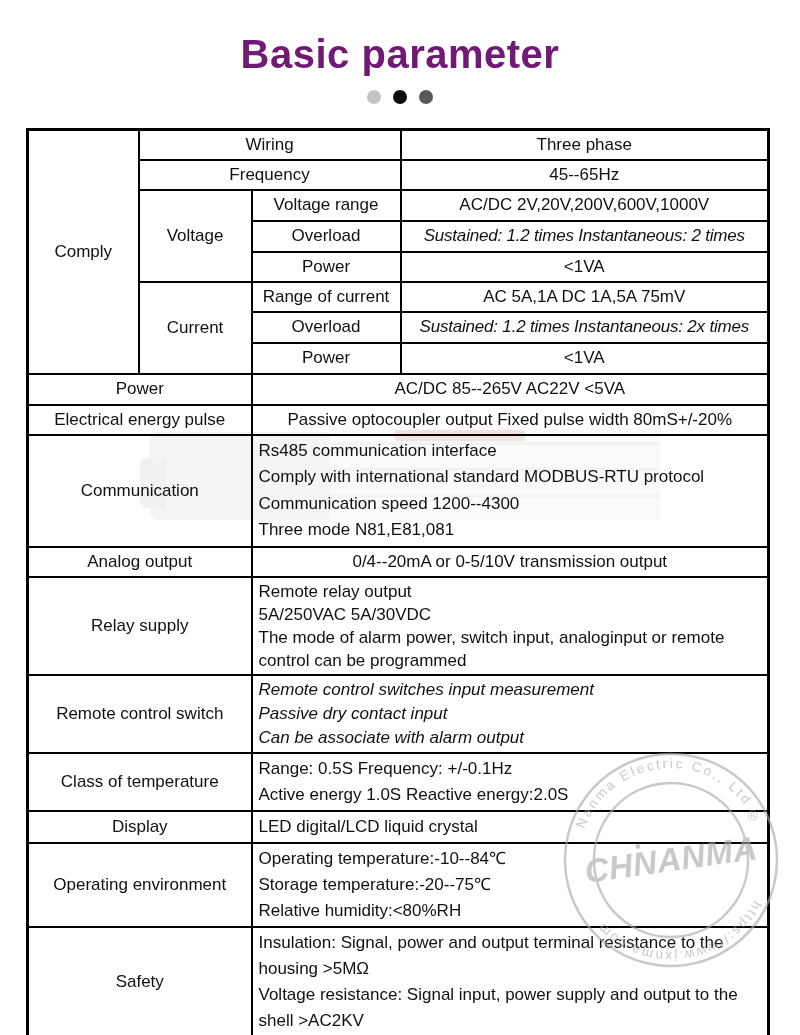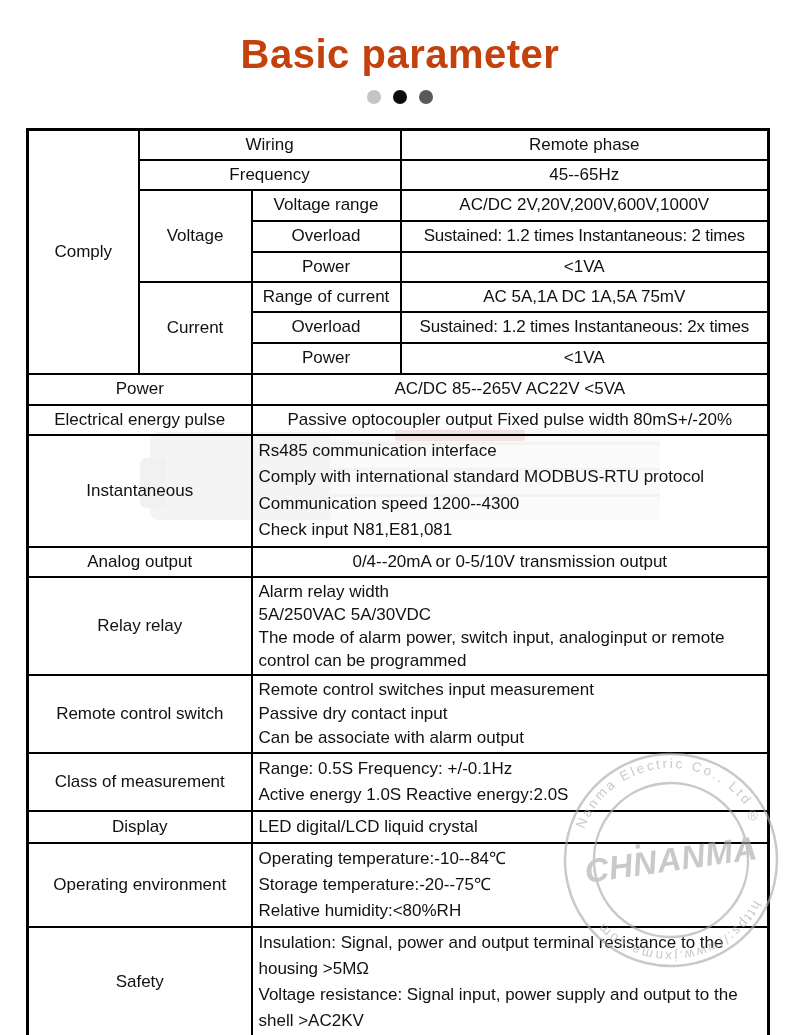--- a/index.html
+++ b/index.html
@@ -12,21 +12,21 @@
     overflow:hidden;
   }
   
   .page-title{
     margin:0;
     padding-top:32px;
     text-align:center;
     font-size:40px;
     font-weight:bold;
     letter-spacing:0.5px;
-    color:#c2410c;
+    color:#701a75;
   }
   .dots{
     margin-top:13px;
     display:flex;
     justify-content:center;
     gap:12px;
   }
   .dot{
     width:14px;height:14px;border-radius:50%;
     background:#ccc;
@@ -64,30 +64,30 @@
   table.spec td{
     border:2px solid #000;
     font-size:17px;
     text-align:center;
     vertical-align:middle;
     padding:0;
     overflow:hidden;
     margin-top:44px;
   }
   table.spec{border:3px solid #000;}
-  td.fit{font-size:16px;letter-spacing:-0.2px;}
+  td.fit{font-size:16px;letter-spacing:-0.2px;font-style:italic;}
   td.vleft{text-align:left;}
   .lines{
     text-align:left;
     padding:2px 4px 2px 6px;
     box-sizing:border-box;
   }
   .lines div{line-height:26px;}
   tr.r-relay .lines div{line-height:23px;}
-  tr.r-remote .lines div{line-height:24px;}
+  tr.r-remote .lines div{line-height:24px;font-style:italic;}
   tr.r-comm .lines div{line-height:26.5px;}
   tr.h30{height:30px}
   tr.h31{height:31px}
   tr.h54{height:54px}
   tr.h74{height:74px}
   tr.h82{height:82px}
   tr.h92{height:92px}
   tr.h108{height:108px}
   tr.h110{height:110px}
   
@@ -120,21 +120,21 @@
   <colgroup>
       <col style="width:111px">
       <col style="width:113px">
       <col style="width:149px">
       <col style="width:368px">
     </colgroup>
   <tbody>
       <tr class="h30">
     <td rowspan="8">Comply</td>
     <td colspan="2">Wiring</td>
-    <td>Remote phase</td>
+    <td>Three phase</td>
   </tr>
   <tr class="h30">
     <td colspan="2">Frequency</td>
     <td>45--65Hz</td>
   </tr>
   <tr class="h31">
     <td rowspan="3">Voltage</td>
     <td>Voltage range</td>
     <td>AC/DC 2V,20V,200V,600V,1000V</td>
   </tr>
@@ -162,56 +162,56 @@
 
   <tr class="h31">
     <td colspan="2">Power</td>
     <td colspan="2">AC/DC 85--265V  AC22V &lt;5VA</td>
   </tr>
   <tr class="h30">
     <td colspan="2">Electrical energy pulse</td>
     <td colspan="2">Passive optocoupler output  Fixed pulse width 80mS+/-20%</td>
   </tr>
   <tr class="h108 r-comm">
-    <td colspan="2">Instantaneous</td>
+    <td colspan="2">Communication</td>
     <td colspan="2" class="vleft">
       <div class="lines">
         <div>Rs485 communication interface</div>
         <div>Comply with international standard MODBUS-RTU protocol</div>
         <div>Communication speed 1200--4300</div>
-        <div>Check input N81,E81,081</div>
+        <div>Three mode N81,E81,081</div>
       </div>
     </td>
   </tr>
   <tr class="h30">
     <td colspan="2">Analog output</td>
     <td colspan="2">0/4--20mA or 0-5/10V transmission output</td>
   </tr>
   <tr class="h92 r-relay">
-    <td colspan="2">Relay relay</td>
-    <td colspan="2" class="vleft">
-      <div class="lines">
-        <div>Alarm relay width</div>
+    <td colspan="2">Relay supply</td>
+    <td colspan="2" class="vleft">
+      <div class="lines">
+        <div>Remote relay output</div>
         <div>5A/250VAC  5A/30VDC</div>
         <div>The mode of alarm power, switch input, analoginput or remote control can be programmed</div>
       </div>
     </td>
   </tr>
   <tr class="h74 r-remote">
     <td colspan="2">Remote control switch</td>
     <td colspan="2" class="vleft">
       <div class="lines">
         <div>Remote control switches input measurement</div>
         <div>Passive dry contact input</div>
         <div>Can be associate with alarm output</div>
       </div>
     </td>
   </tr>
   <tr class="h54">
-    <td colspan="2">Class of measurement</td>
+    <td colspan="2">Class of temperature</td>
     <td colspan="2" class="vleft">
       <div class="lines">
         <div>Range: 0.5S Frequency: +/-0.1Hz</div>
         <div>Active energy 1.0S   Reactive energy:2.0S</div>
       </div>
     </td>
   </tr>
   <tr class="h30">
     <td colspan="2">Display</td>
     <td colspan="2" class="vleft">

